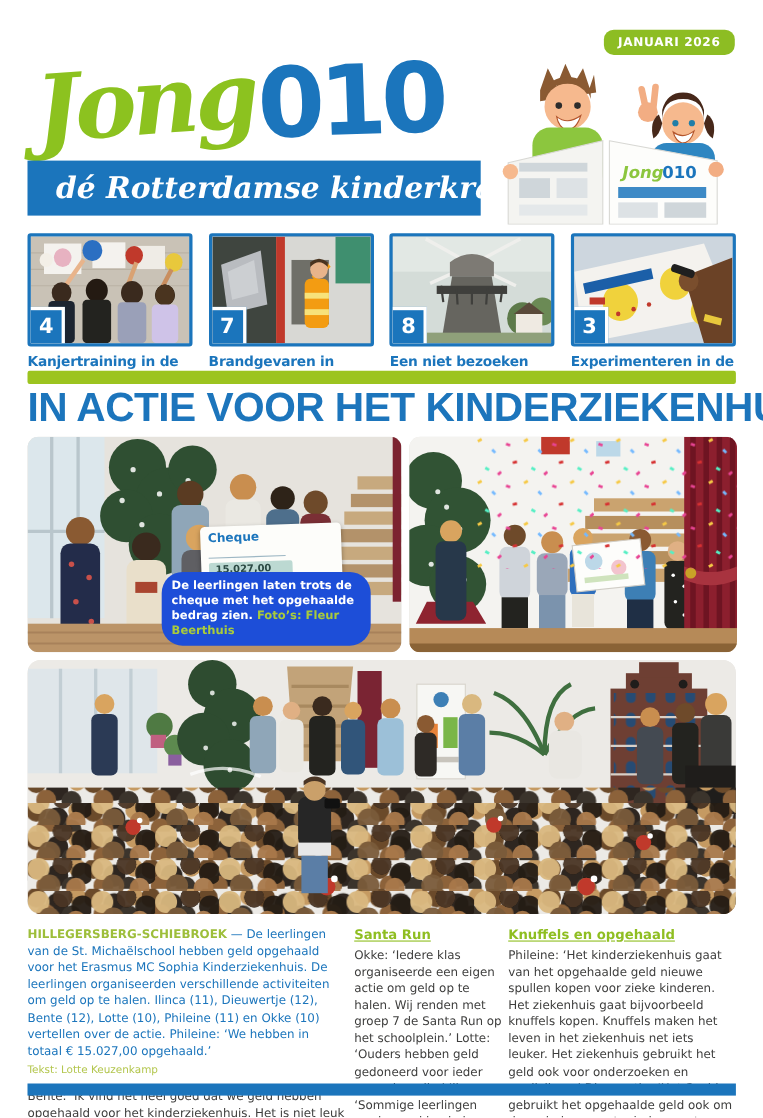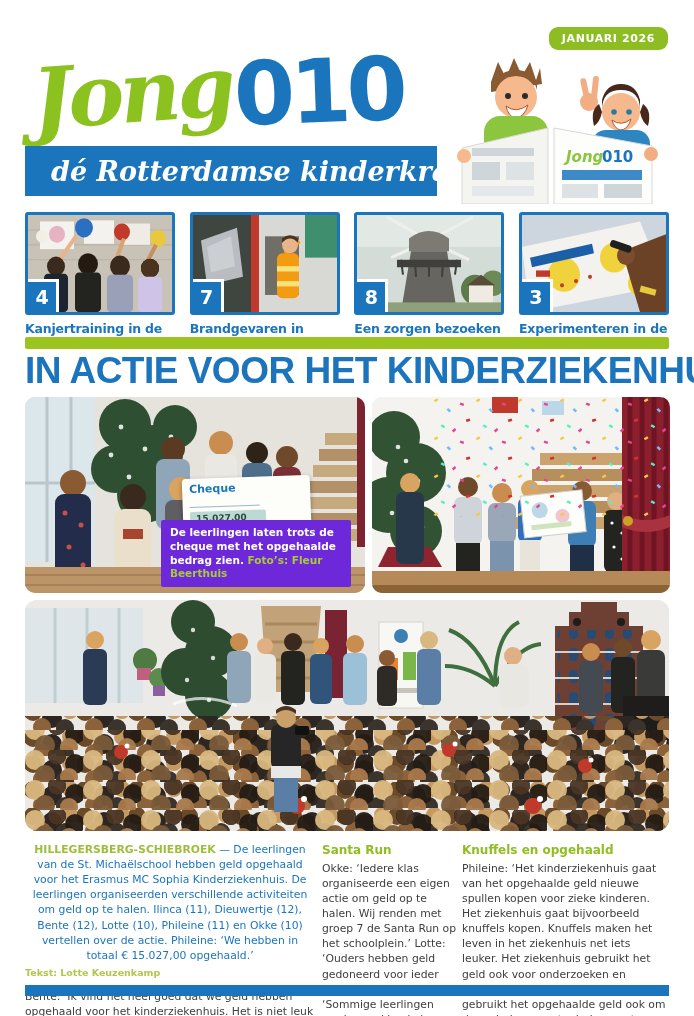--- a/index.html
+++ b/index.html
@@ -38,34 +38,34 @@
   .photo-right{left:372px;top:397px;width:298px;height:196px;}
   .photo-big{left:25px;top:600px;width:644px;height:231px;border-radius:12px;}
   .cheque{position:absolute;left:158px;top:80px;width:128px;height:76px;background:#fdfdfa;
     border-radius:4px;box-shadow:0 2px 5px rgba(0,0,0,.35);transform:rotate(-2deg);padding:4px 7px;box-sizing:border-box;}
   .cheque .t{color:#1b75bc;font-weight:bold;font-size:11px;}
   .cheque .n{border-bottom:1px solid #9db7c4;height:10px;width:70px;margin-top:1px;}
   .cheque .amt{margin-top:4px;background:#bcd9d2;color:#2c4a44;font-size:9px;font-weight:bold;
     padding:2px 6px;width:64px;border-radius:2px;}
   .cheque .brand{position:absolute;right:8px;bottom:5px;color:#1b75bc;font-weight:bold;font-size:10px;letter-spacing:.5px;}
   .cheque .kid{position:absolute;right:26px;bottom:4px;width:10px;height:14px;background:#f2c14e;border-radius:4px 4px 2px 2px;}
-  .photo-cap{position:absolute;right:14px;bottom:6px;width:172px;background:#6d28d9;border-radius:2px;
+  .photo-cap{position:absolute;right:28px;bottom:6px;width:172px;background:#1d4ed8;border-radius:19px;
     padding:6px 9px;color:#fff;font-size:10.5px;font-weight:bold;line-height:1.3;}
   .photo-cap .credit{color:#a9cb3b;}
   
   .cols{position:absolute;top:842px;left:25px;right:25px;}
   .col{position:absolute;top:0;font-size:10.8px;line-height:1.4;color:#3e3e3d;}
   .col1{left:0;width:290px;}
   .col2{left:297px;width:136px;}
   .col3{left:437px;width:207px;}
-  .intro{color:#1b75bc;font-weight:500;text-align:center;}
+  .intro{color:#1b75bc;font-weight:500;}
   .loc{color:#9dbe3a;font-weight:bold;}
-  .text-credit{color:#b3c64d;font-weight:bold;font-size:9.5px;margin-top:3px;}
+  .text-credit{color:#b3c64d;font-weight:normal;font-size:9.5px;margin-top:3px;}
   .para2{margin-top:10px;}
-  .sec-head{color:#8fbe21;font-weight:bold;font-size:12px;margin-bottom:2px;}
+  .sec-head{color:#8fbe21;font-weight:bold;font-size:12px;margin-bottom:2px;text-decoration:underline;}
   .footer-bar{position:absolute;left:25px;right:25px;top:985px;height:11px;background:#1b75bc;}
 </style>
 </head>
 <body>
 
 <div class="page">
 
   <div class="issue-badge">JANUARI 2026</div>
 
   <div class="logo">
@@ -197,21 +197,21 @@
               <line x1="100" y1="42" x2="98" y2="56"></line>
             </g>
           <circle cx="118" cy="70" r="14" fill="#5d7a4a"></circle>
             <circle cx="136" cy="64" r="12" fill="#6b8a55"></circle>
           <rect x="112" y="66" width="24" height="18" fill="#efeae2"></rect>
             <polygon points="110,66 124,56 138,66" fill="#5a4a3a"></polygon>
           <rect x="0" y="82" width="144" height="9" fill="#8fa07a"></rect>
         </svg>
         <div class="pnum">8</div>
       </div>
-      <div class="toc-caption">Een zorgen bezoeken</div>
+      <div class="toc-caption">Een niet bezoeken</div>
     </div>
 
     <div class="toc-item">
       <div class="thumb">
         <svg viewBox="0 0 144 91" preserveAspectRatio="none">
           <rect width="144" height="91" fill="#cdd6de"></rect>
           <polygon points="0,30 118,6 144,66 8,91" fill="#f4f2ee"></polygon>
           <circle cx="42" cy="56" r="16" fill="#f0d23c"></circle>
           <circle cx="92" cy="40" r="14" fill="#f0d23c"></circle>
           <circle cx="118" cy="64" r="12" fill="#f0d23c"></circle>

